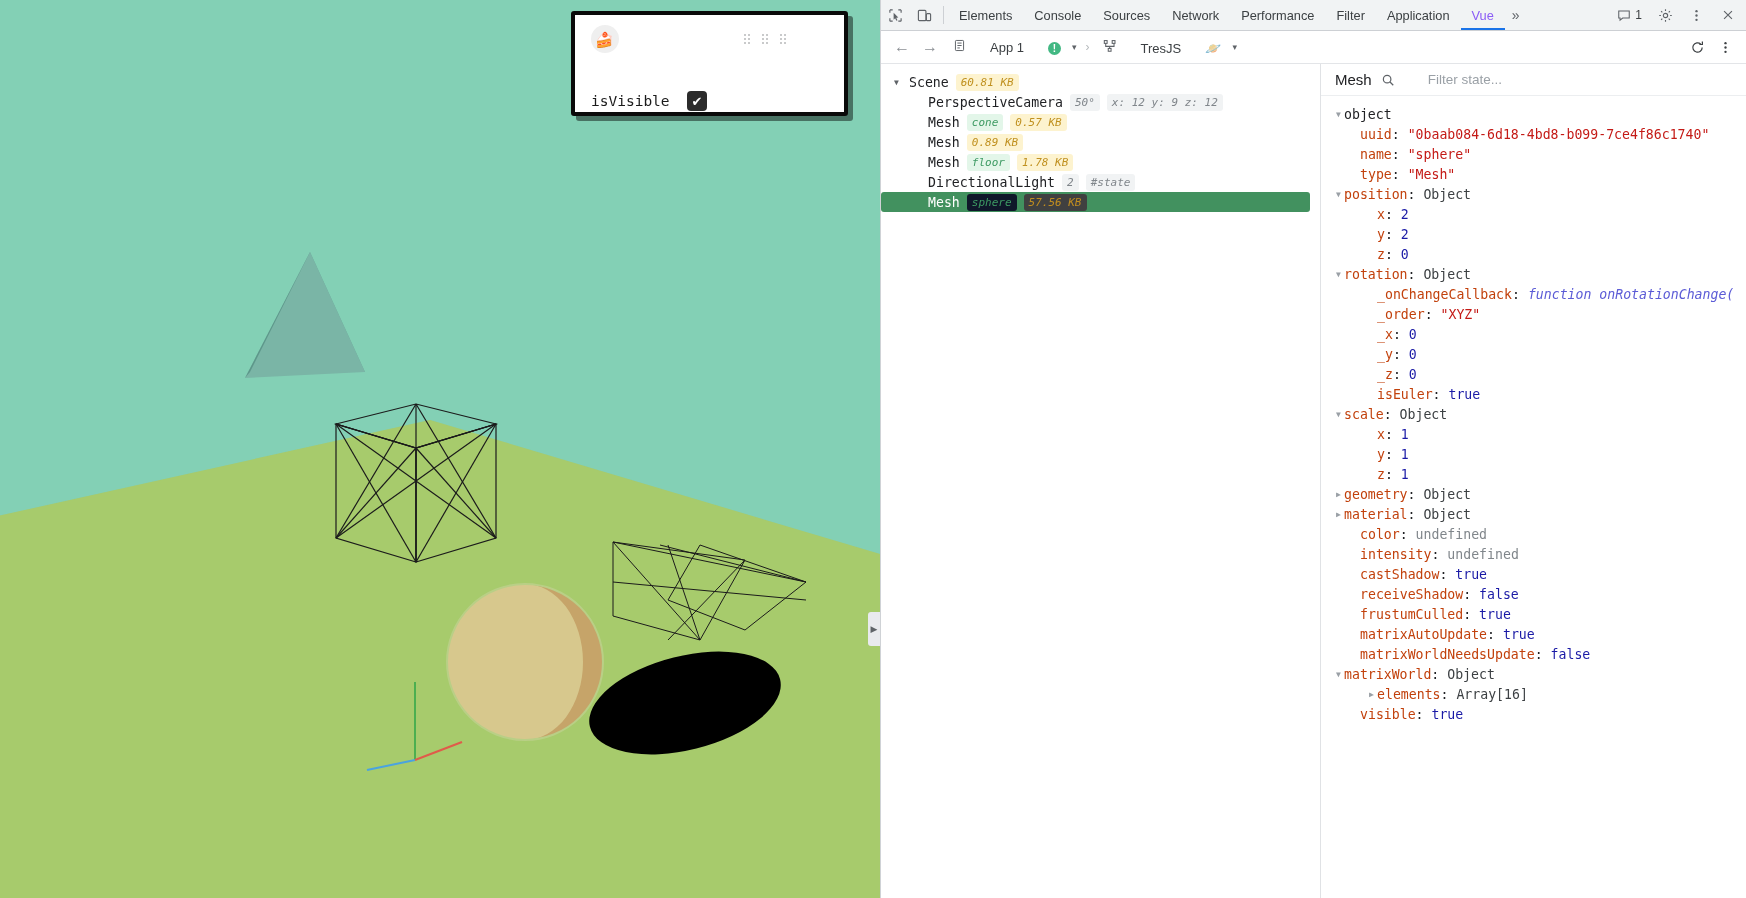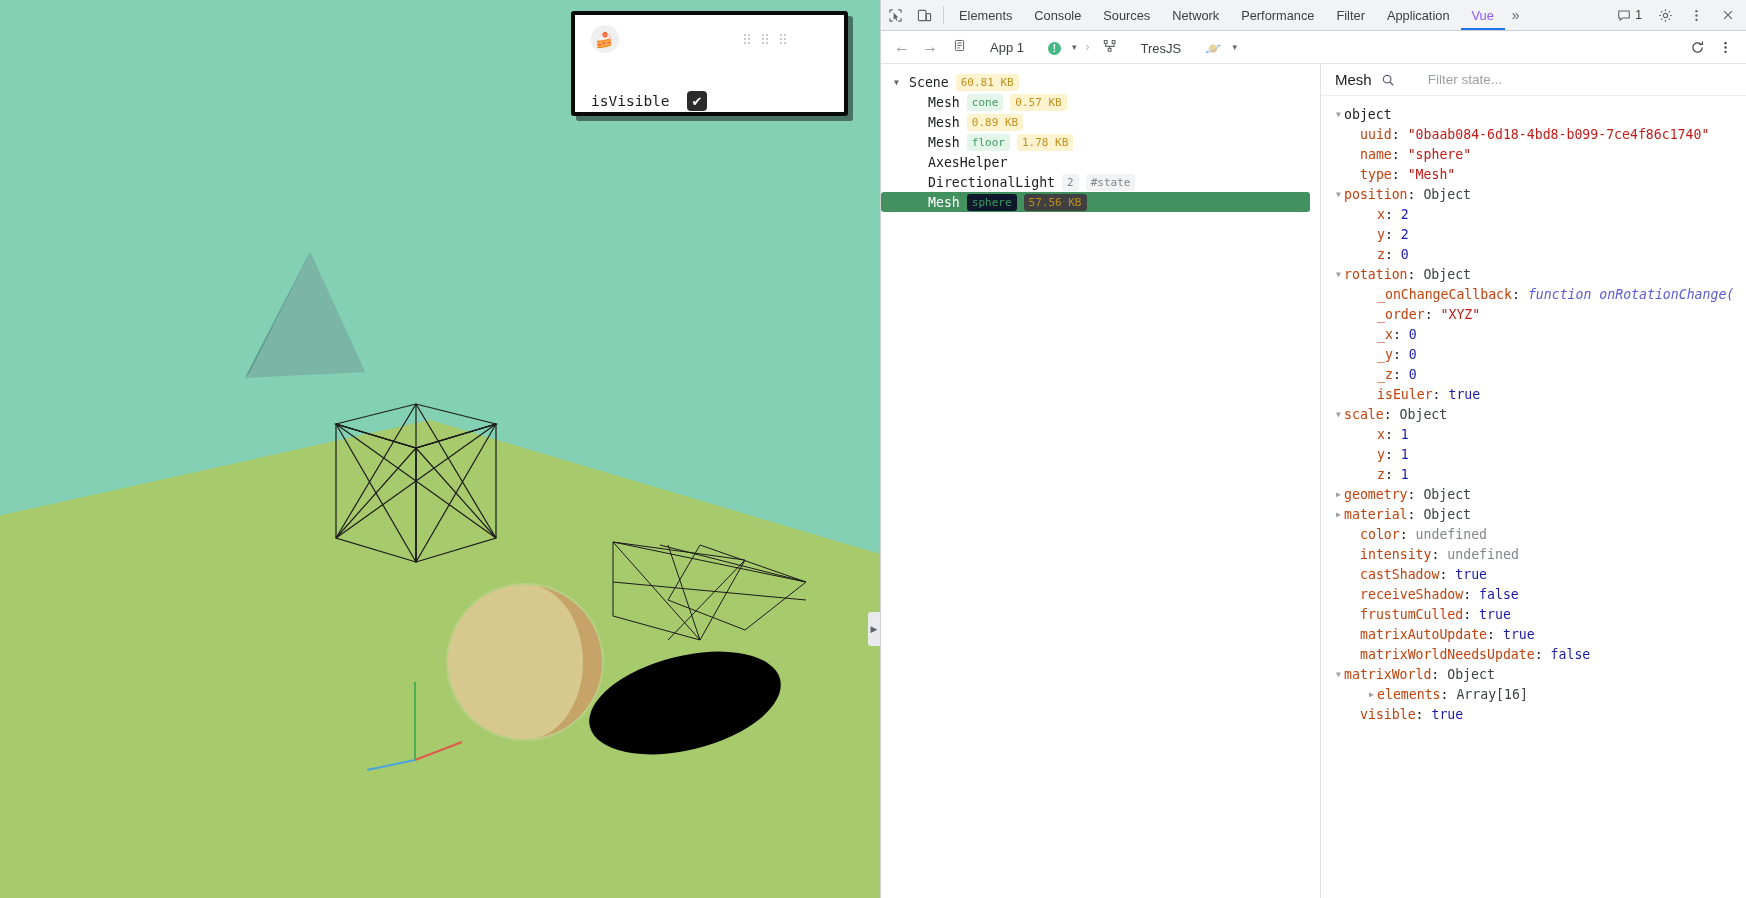--- a/index.html
+++ b/index.html
@@ -162,21 +162,21 @@
   .tree-row.sel { background: #42915f; color: #fff; }
   .tw {
     width: 11px; display: inline-flex; align-items: center; justify-content: center;
     font-size: 8px; color: #5f6368; flex: 0 0 11px;
   }
   .tw.empty { visibility: hidden; }
   .indent-1 { padding-left: 29px; }
   .chip {
     font-family: "DejaVu Sans Mono", monospace;
     font-size: 11px; line-height: 1;
-    padding: 3px 5px; border-radius: 3px; white-space: nowrap;
+    padding: 3px 5px; border-radius: 3px; white-space: nowrap; font-style: italic;
   }
   .chip-size { background: #fdf3cf; color: #c09120; }
   .chip-name { background: #e3f6e9; color: #3d9a63; }
   .chip-gray { background: #f1f3f4; color: #80868b; }
   .tree-row.sel .chip-size { background: #404040; color: #c08d1f; }
   .tree-row.sel .chip-name { background: #0f172a; color: #3d9a63; }
 
   
   .state-col { flex: 1 1 auto; display: flex; flex-direction: column; min-width: 0; }
   .state-head {
@@ -395,38 +395,40 @@
 
       <div class="tree-col">
         <div class="tree" id="tree-list">
             <div class="tree-row">
               <span class="tw">▼</span>
               <span>Scene</span>
               <span class="chip chip-size">60.81 KB</span>
             </div>
             <div class="tree-row indent-1">
               <span class="tw empty">▼</span>
+              <span>PerspectiveCamera</span>
+              <span class="chip chip-gray">50°</span>
+              <span class="chip chip-gray">x: 12 y: 9 z: 12</span>
+            </div>
+            <div class="tree-row indent-1">
+              <span class="tw empty">▼</span>
               <span>Mesh</span>
               <span class="chip chip-name">cone</span>
               <span class="chip chip-size">0.57 KB</span>
             </div>
             <div class="tree-row indent-1">
               <span class="tw empty">▼</span>
               <span>Mesh</span>
               <span class="chip chip-size">0.89 KB</span>
             </div>
             <div class="tree-row indent-1">
               <span class="tw empty">▼</span>
               <span>Mesh</span>
               <span class="chip chip-name">floor</span>
               <span class="chip chip-size">1.78 KB</span>
-            </div>
-            <div class="tree-row indent-1">
-              <span class="tw empty">▼</span>
-              <span>AxesHelper</span>
             </div>
             <div class="tree-row indent-1">
               <span class="tw empty">▼</span>
               <span>DirectionalLight</span>
               <span class="chip chip-gray">2</span>
               <span class="chip chip-gray">#state</span>
             </div>
             <div class="tree-row sel indent-1">
               <span class="tw empty">▼</span>
               <span>Mesh</span>

